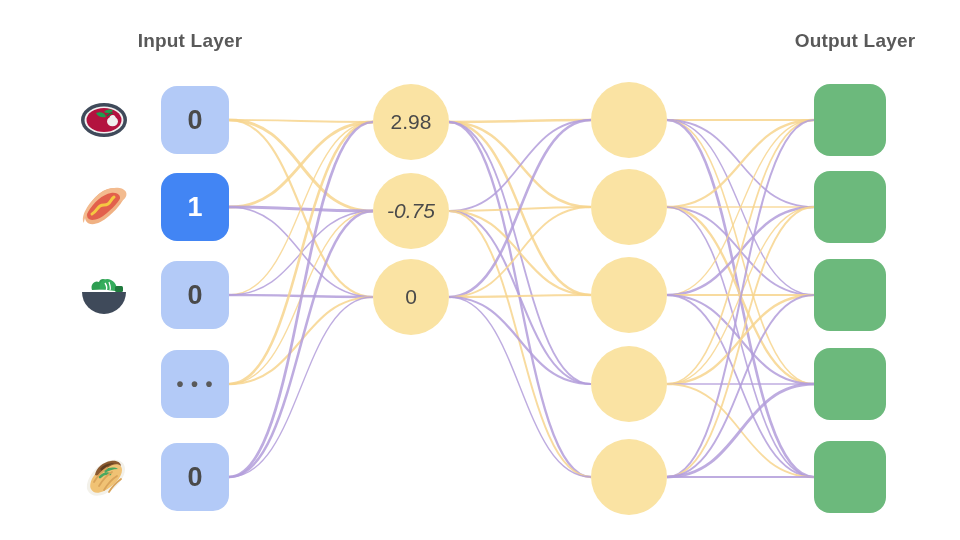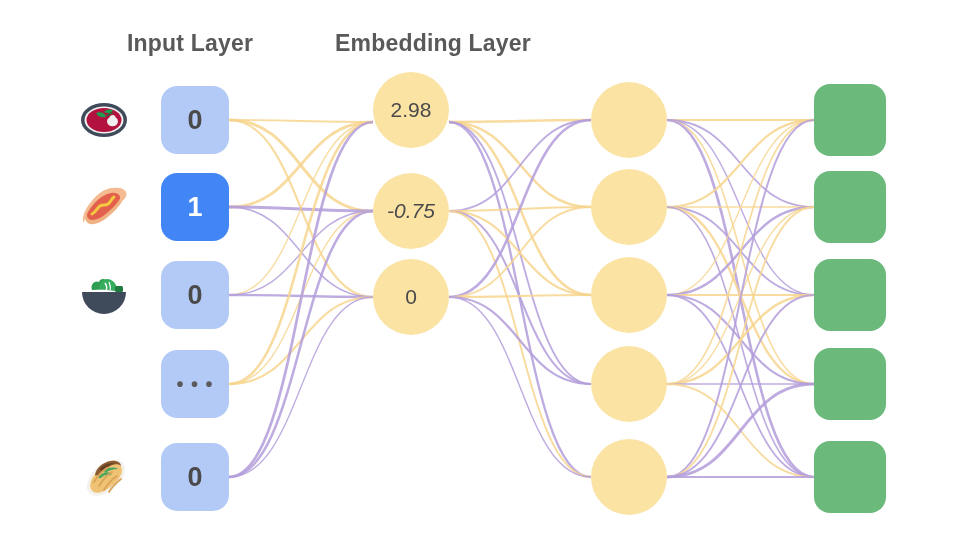--- a/index.html
+++ b/index.html
@@ -14,21 +14,21 @@
   #canvas {
     position: relative;
     width: 960px;
     height: 540px;
     background: #ffffff;
     overflow: hidden;
   }
   
   .layer-title {
     position: absolute;
-    font-size: 23px;
+    font-size: 19px;
     font-weight: bold;
     color: #595959;
     letter-spacing: 0.2px;
     white-space: nowrap;
     text-align: left;
     transform: translateX(-50%);
   }
   #title-input  { left: 190px; top: 30px; }
   #title-embed  { left: 433px; top: 30px; }
   #title-output { left: 855px; top: 30px; }
@@ -92,21 +92,21 @@
     justify-content: center;
   }
   .emoji svg { display: block; }
 </style>
 </head>
 <body>
 
 <div id="canvas">
 
   <div class="layer-title" id="title-input">Input Layer</div>
-  <div class="layer-title" id="title-embed">Embedding Layer</div>
+  <div class="layer-title" id="title-output">Output Layer</div>
 
   <svg id="edges" viewBox="0 0 960 540" xmlns="http://www.w3.org/2000/svg">
       <path d="M 229 120 C 301 120, 301 122, 373 122" stroke="#f7d58e" stroke-width="1.78" fill="none" opacity="0.85"></path>
       <path d="M 229 120 C 301 120, 301 211, 373 211" stroke="#f7d58e" stroke-width="2.88" fill="none" opacity="0.85"></path>
       <path d="M 229 120 C 301 120, 301 297, 373 297" stroke="#f7d58e" stroke-width="2.15" fill="none" opacity="0.85"></path>
       <path d="M 229 207 C 301 207, 301 122, 373 122" stroke="#f7d58e" stroke-width="2.76" fill="none" opacity="0.85"></path>
       <path d="M 229 207 C 301 207, 301 211, 373 211" stroke="#b39ddb" stroke-width="2.90" fill="none" opacity="0.85"></path>
       <path d="M 229 207 C 301 207, 301 297, 373 297" stroke="#b39ddb" stroke-width="1.61" fill="none" opacity="0.85"></path>
       <path d="M 229 295 C 301 295, 301 122, 373 122" stroke="#f7d58e" stroke-width="1.39" fill="none" opacity="0.85"></path>
       <path d="M 229 295 C 301 295, 301 211, 373 211" stroke="#b39ddb" stroke-width="1.35" fill="none" opacity="0.85"></path>
@@ -223,21 +223,21 @@
       </div>
       <div class="node in-box dots" style="left: 161px; top: 350px;">
         <span style="font-size: 20px; letter-spacing: 1px;">• • •</span>
       </div>
       <div class="node in-box" style="left: 161px; top: 443px;">
         <span>0</span>
       </div>
     </div>
 
   <div id="embed-col">
-      <div class="node emb-node" style="left: 373px; top: 72px;">
+      <div class="node emb-node" style="left: 373px; top: 84px;">
         <span>2.98</span>
       </div>
       <div class="node emb-node" style="left: 373px; top: 173px; font-style: italic;">
         <span>-0.75</span>
       </div>
       <div class="node emb-node" style="left: 373px; top: 259px;">
         <span>0</span>
       </div>
     </div>
 

